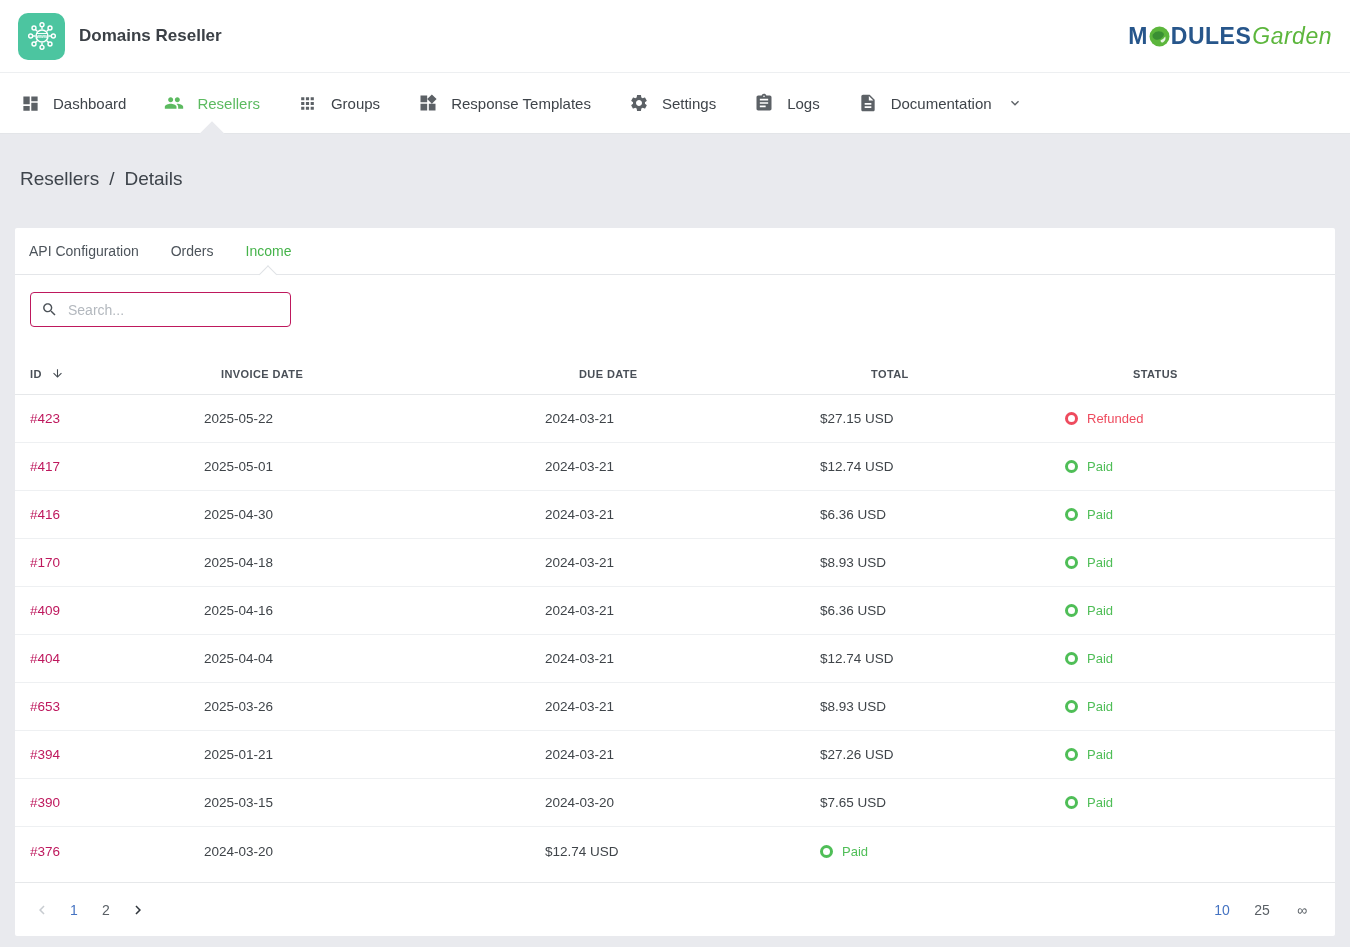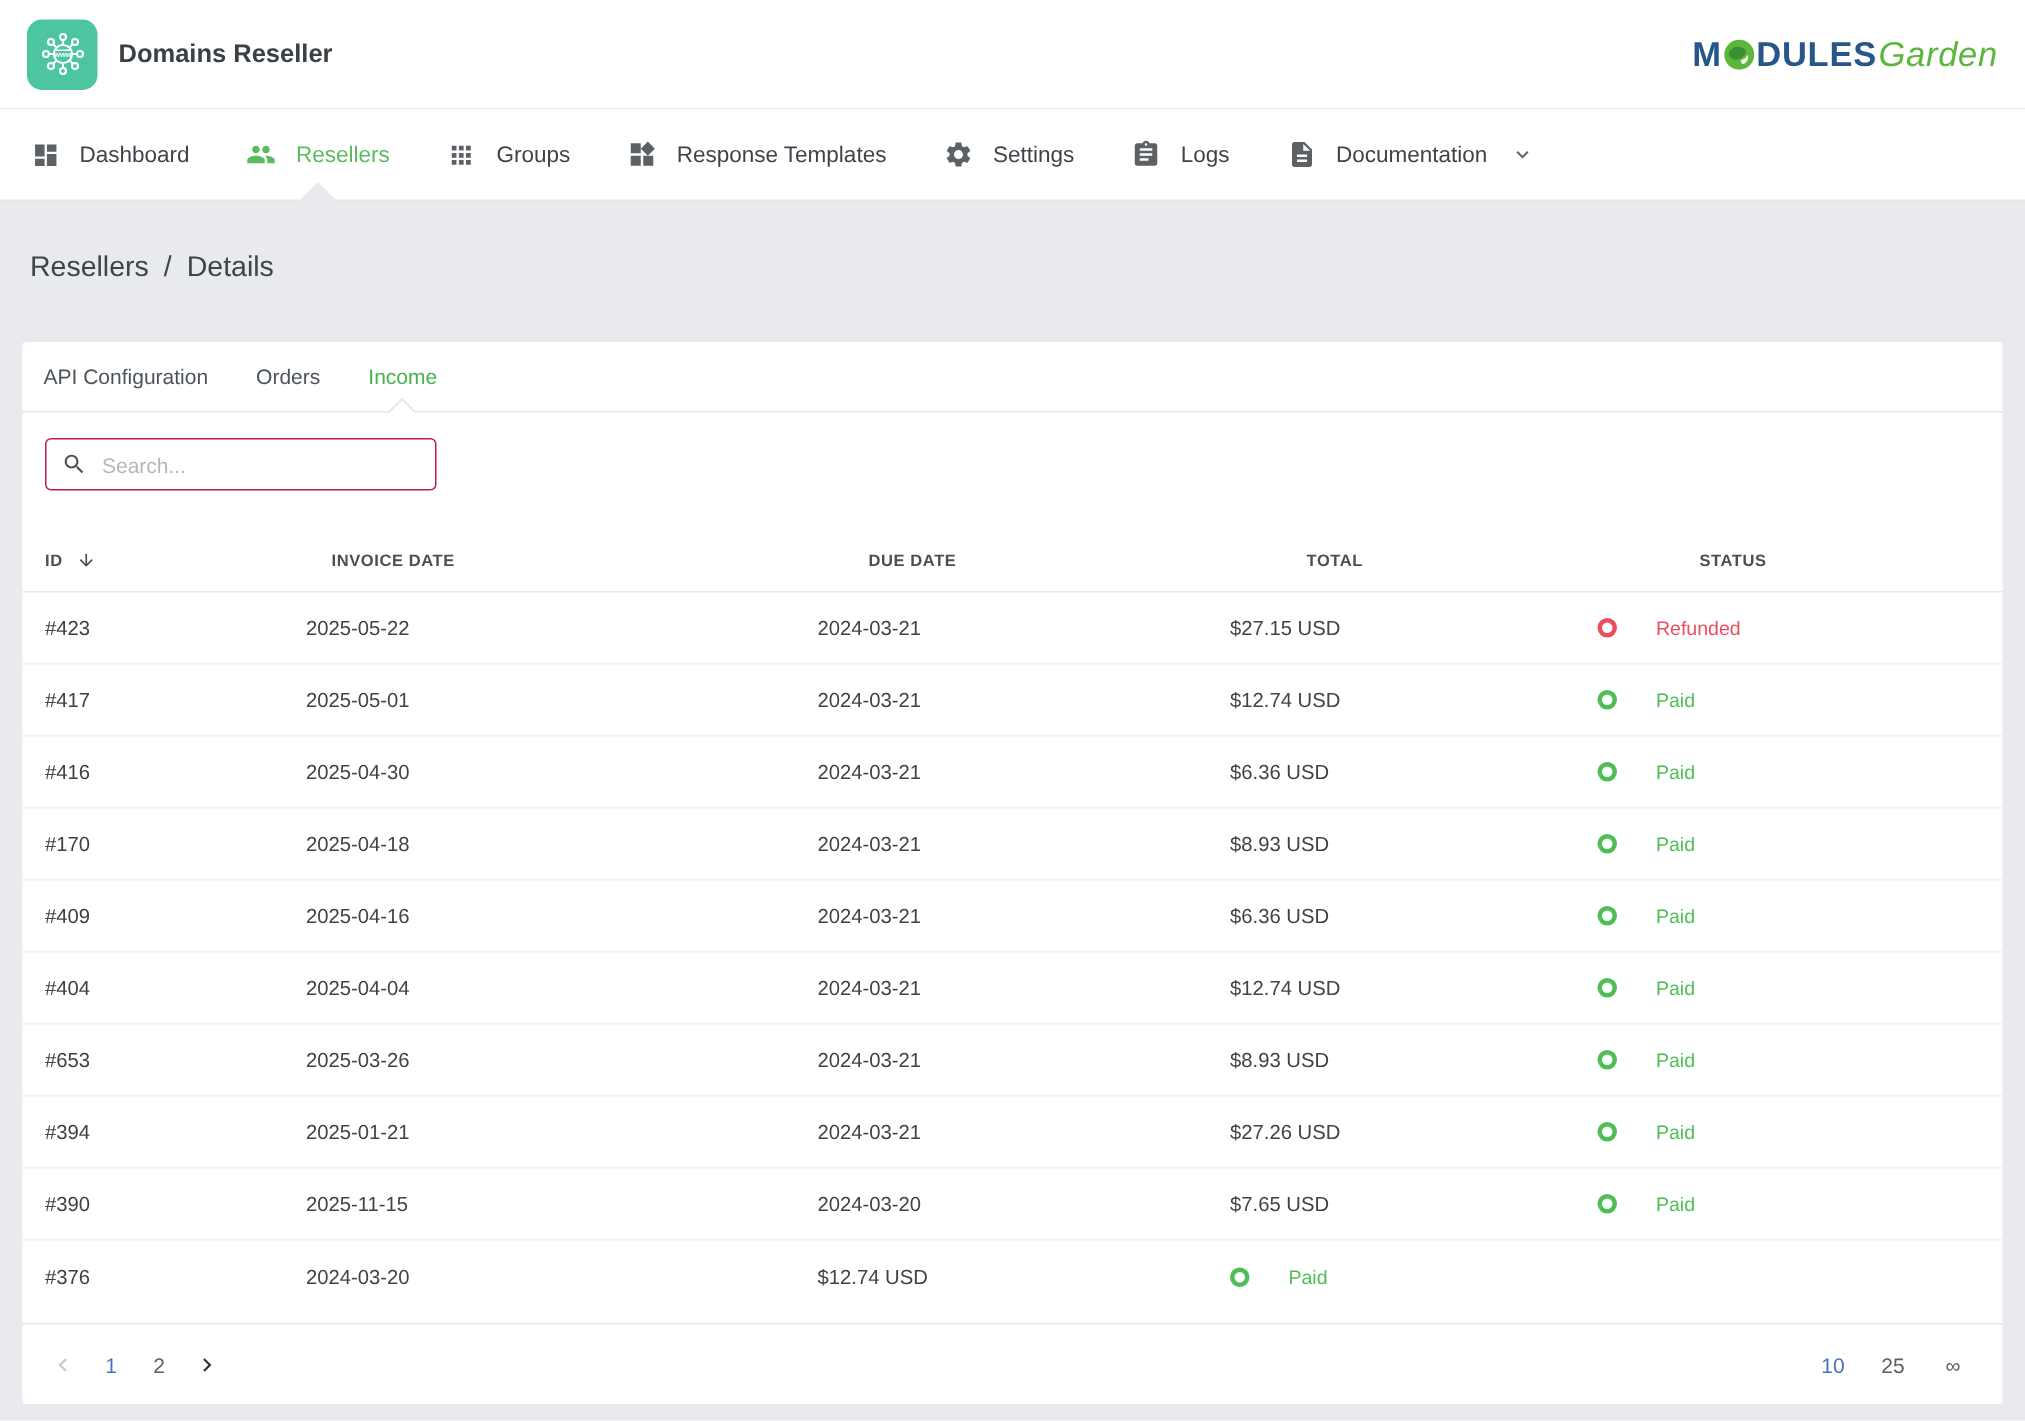--- a/index.html
+++ b/index.html
@@ -90,22 +90,22 @@
     padding-left: 15px; align-items: center;
   }
   .thead { height: 42px; margin-top: 26px; border-bottom: 1px solid #e6e8ea; gap: 17px; }
   .th {
     font-size: 11px; font-weight: bold; letter-spacing: .4px; color: #494f57;
     text-transform: uppercase; display: flex; align-items: center; gap: 9px; cursor: pointer;
   }
   .th svg { fill: #454b52; }
   .row { height: 48px; border-bottom: 1px solid #eef0f2; font-size: 13.5px; color: #3f4449; }
   .row:last-of-type { border-bottom: none; }
-  .cell-id a { color: #404040; text-decoration: none; cursor: pointer; margin-top: 41px; }
-  .status { display: flex; align-items: center; gap: 26px; font-size: 13px; }
+  .cell-id a { color: #be185d; text-decoration: none; cursor: pointer; margin-top: 41px; }
+  .status { display: flex; align-items: center; gap: 9px; font-size: 13px; }
   .status[data-status="Paid"] { color: #4fbe57; }
   .status[data-status="Refunded"] { color: #ee4b5e; }
   .ring { width: 13px; height: 13px; border-radius: 50%; border: 3px solid currentColor; flex: 0 0 auto; }
 
   
   .paging {
     margin-top: auto; border-top: 1px solid #e6e8ea; height: 54px;
     display: flex; align-items: center; justify-content: space-between; padding: 0 22px 0 18px;
   }
   .pg-left, .pg-right { display: flex; align-items: center; }
@@ -381,21 +381,21 @@
       <div>$27.26 USD</div>
       <div class="status" data-status="Paid">
         <span class="ring"></span>
         <span>Paid</span>
       </div>
     </div>
       <div class="grid-row row">
       <div class="cell-id">
         <a>#390</a>
       </div>
-      <div>2025-11-15</div>
+      <div>2025-03-15</div>
       <div>2024-03-20</div>
       <div>$7.65 USD</div>
       <div class="status" data-status="Paid">
         <span class="ring"></span>
         <span>Paid</span>
       </div>
     </div>
       <div class="grid-row row">
       <div class="cell-id">
         <a>#376</a>

